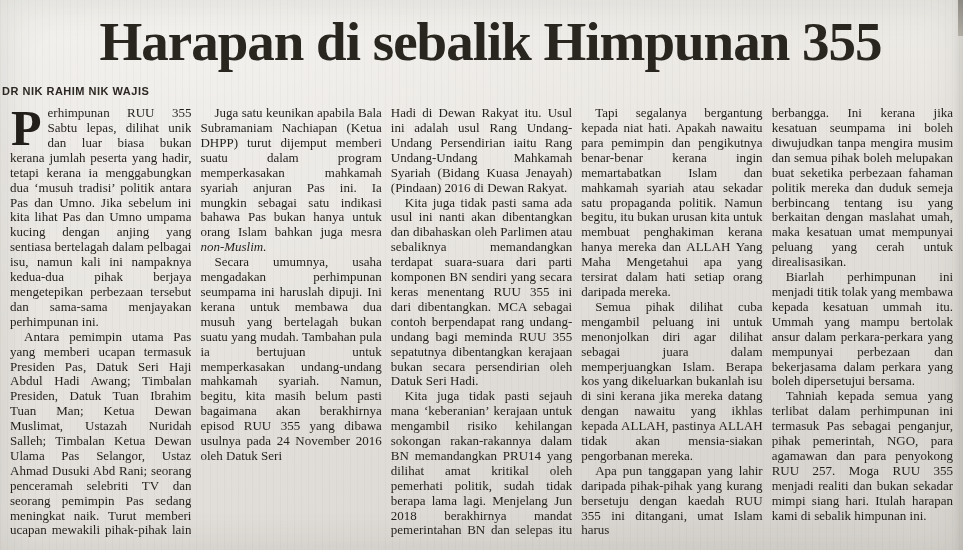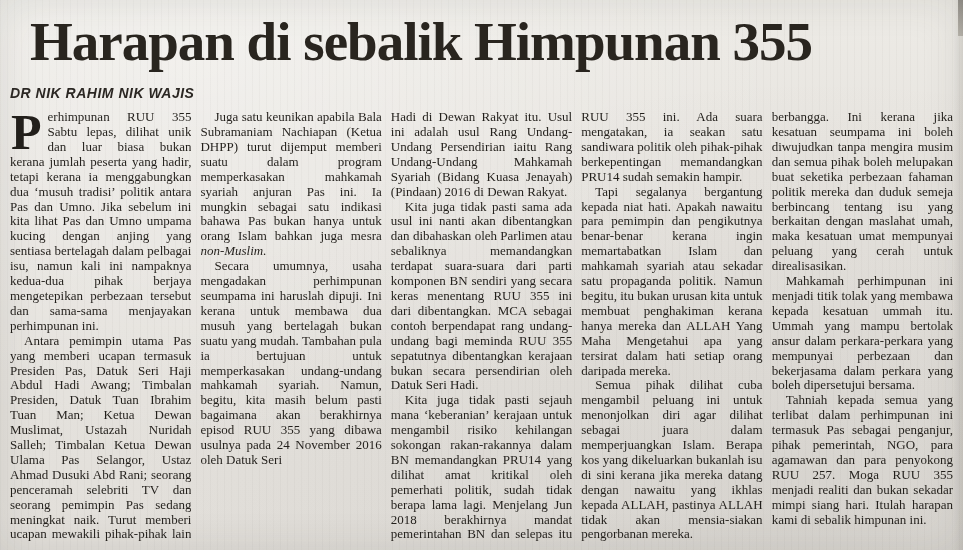--- a/index.html
+++ b/index.html
@@ -13,30 +13,30 @@
     font-family:"Liberation Serif", serif;
     background:
       repeating-linear-gradient(90deg, rgba(90,85,78,0.035) 0 1px, rgba(0,0,0,0) 1px 7px),
       radial-gradient(ellipse at 20% 10%, rgba(255,255,255,0.35), rgba(0,0,0,0) 55%),
       radial-gradient(ellipse at 85% 90%, rgba(70,65,58,0.08), rgba(0,0,0,0) 60%),
       linear-gradient(180deg,#edebe6 0%, #e7e4df 30%, #e2dfda 100%);
     box-shadow: inset 0 0 40px rgba(60,55,48,0.12);
   }
   .headline {
     margin:0; padding:14px 12px 0 30px;
+    text-align:center;
     font-size:55px; line-height:1.02;
     font-weight:700; letter-spacing:-1px;
     color:#29251f;
   }
   .byline {
-    margin:15px 0 0 10px;
+    margin:15px 0 0 2px;
     font-family:"Liberation Sans", sans-serif;
-    font-weight:bold; font-size:14px; letter-spacing:0.5px;
+    font-weight:bold; font-size:11px; letter-spacing:0.5px;
     color:#2b2723;
-    font-style:italic;
   }
   .columns {
     display:flex; gap:9px;
     padding:9px 10px 0 10px;
     height:433px; overflow:hidden;
   }
   .col { flex:1 1 0; overflow:hidden; }
   .para {
     margin:0;
     text-align:justify;
@@ -95,29 +95,28 @@
     </div>
 
     <div class="col">
       <p class="para">Hadi di Dewan Rakyat itu. Usul ini adalah usul Rang Undang-Undang Persendirian iaitu Rang Undang-Undang Mahkamah Syariah (Bidang Kuasa Jenayah) (Pindaan) 2016 di Dewan Rakyat.</p>
       <p class="para indent">Kita juga tidak pasti sama ada usul ini nanti akan dibentangkan dan dibahaskan oleh Parlimen atau sebaliknya memandangkan terdapat suara-suara dari parti komponen BN sendiri yang secara keras menentang RUU 355 ini dari dibentangkan. MCA sebagai contoh berpendapat rang undang-undang bagi meminda RUU 355 sepatutnya dibentangkan kerajaan bukan secara persendirian oleh Datuk Seri Hadi.</p>
       <p class="para indent">Kita juga tidak pasti sejauh mana ‘keberanian’ kerajaan untuk mengambil risiko kehilangan sokongan rakan-rakannya dalam BN memandangkan PRU14 yang dilihat amat kritikal oleh pemerhati politik, sudah tidak berapa lama lagi. Menjelang Jun 2018 berakhirnya mandat pemerintahan BN dan selepas itu PRU14 akan diadakan.</p>
 
     </div>
 
     <div class="col">
-      <p class="para">RUU 355 ini. Ada suara mengatakan, ia seakan satu sandiwara politik oleh pihak-pihak berkepentingan memandangkan PRU14 sudah semakin hampir.</p>
       <p class="para indent">Tapi segalanya bergantung kepada niat hati. Apakah nawaitu para pemimpin dan pengikutnya benar-benar kerana ingin memartabatkan Islam dan mahkamah syariah atau sekadar satu propaganda politik. Namun begitu, itu bukan urusan kita untuk membuat penghakiman kerana hanya mereka dan ALLAH Yang Maha Mengetahui apa yang tersirat dalam hati setiap orang daripada mereka.</p>
       <p class="para indent">Semua pihak dilihat cuba mengambil peluang ini untuk menonjolkan diri agar dilihat sebagai juara dalam memperjuangkan Islam. Berapa kos yang dikeluarkan bukanlah isu di sini kerana jika mereka datang dengan nawaitu yang ikhlas kepada ALLAH, pastinya ALLAH tidak akan mensia-siakan pengorbanan mereka.</p>
       <p class="para indent">Apa pun tanggapan yang lahir daripada pihak-pihak yang kurang bersetuju dengan kaedah RUU 355 ini ditangani, umat Islam harus</p>
     </div>
 
     <div class="col">
       <p class="para">berbangga. Ini kerana jika kesatuan seumpama ini boleh diwujudkan tanpa mengira musim dan semua pihak boleh melupakan buat seketika perbezaan fahaman politik mereka dan duduk semeja berbincang tentang isu yang berkaitan dengan maslahat umah, maka kesatuan umat mempunyai peluang yang cerah untuk direalisasikan.</p>
-      <p class="para indent">Mahkamah perhimpunan ini menjadi titik tolak yang membawa kepada kesatuan ummah itu. Ummah yang mampu bertolak ansur dalam perkara-perkara yang mempunyai perbezaan dan bekerjasama dalam perkara yang boleh dipersetujui bersama.</p>
+      <p class="para indent">Biarlah perhimpunan ini menjadi titik tolak yang membawa kepada kesatuan ummah itu. Ummah yang mampu bertolak ansur dalam perkara-perkara yang mempunyai perbezaan dan bekerjasama dalam perkara yang boleh dipersetujui bersama.</p>
       <p class="para indent">Tahniah kepada semua yang terlibat dalam perhimpunan ini termasuk Pas sebagai penganjur, pihak pemerintah, NGO, para agamawan dan para penyokong RUU 257. Moga RUU 355 menjadi realiti dan bukan sekadar mimpi siang hari. Itulah harapan kami di sebalik himpunan ini.</p>
       <p class="para footer-note">*Penulis ialah Pensyarah Kanan Fakulti Syariah dan Undang-Undang, Universiti Sains Islam Malaysia</p>
     </div>
 
   </div>
 
   <div class="corner-mark"></div>
   <div class="edge-shade"></div>
 
 </div>

